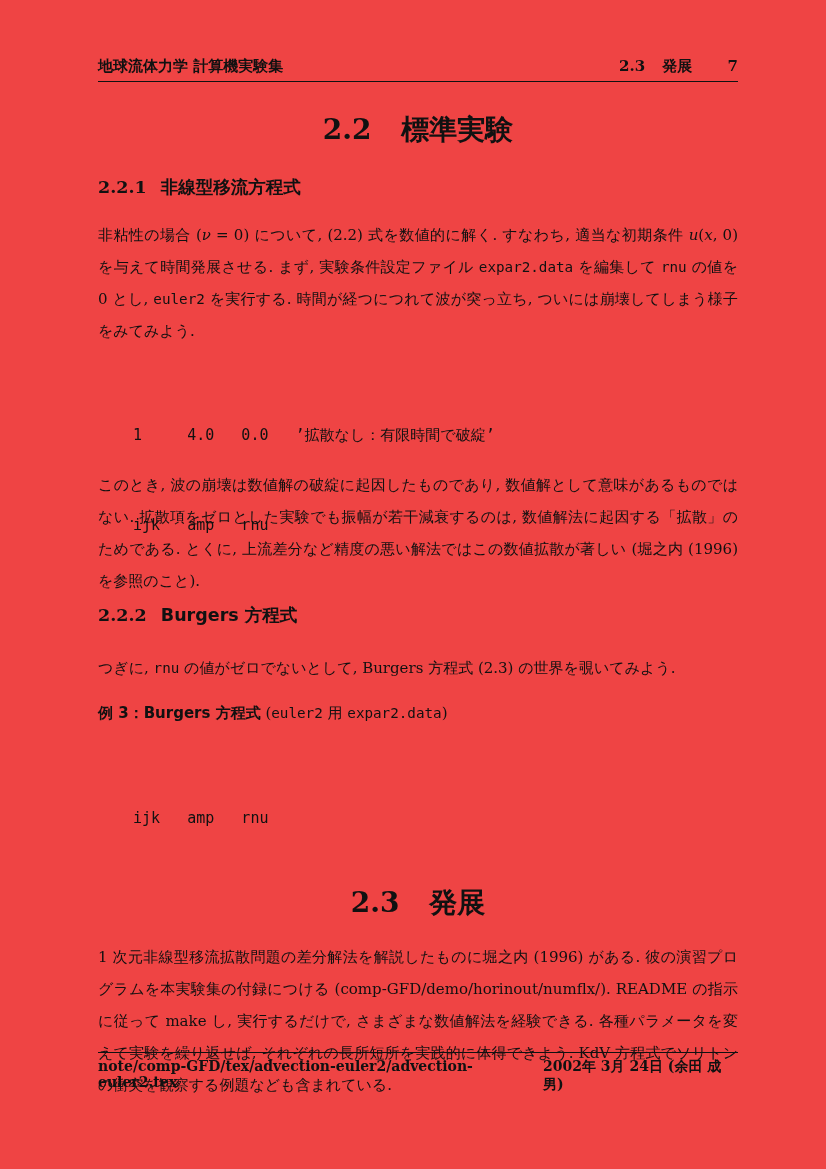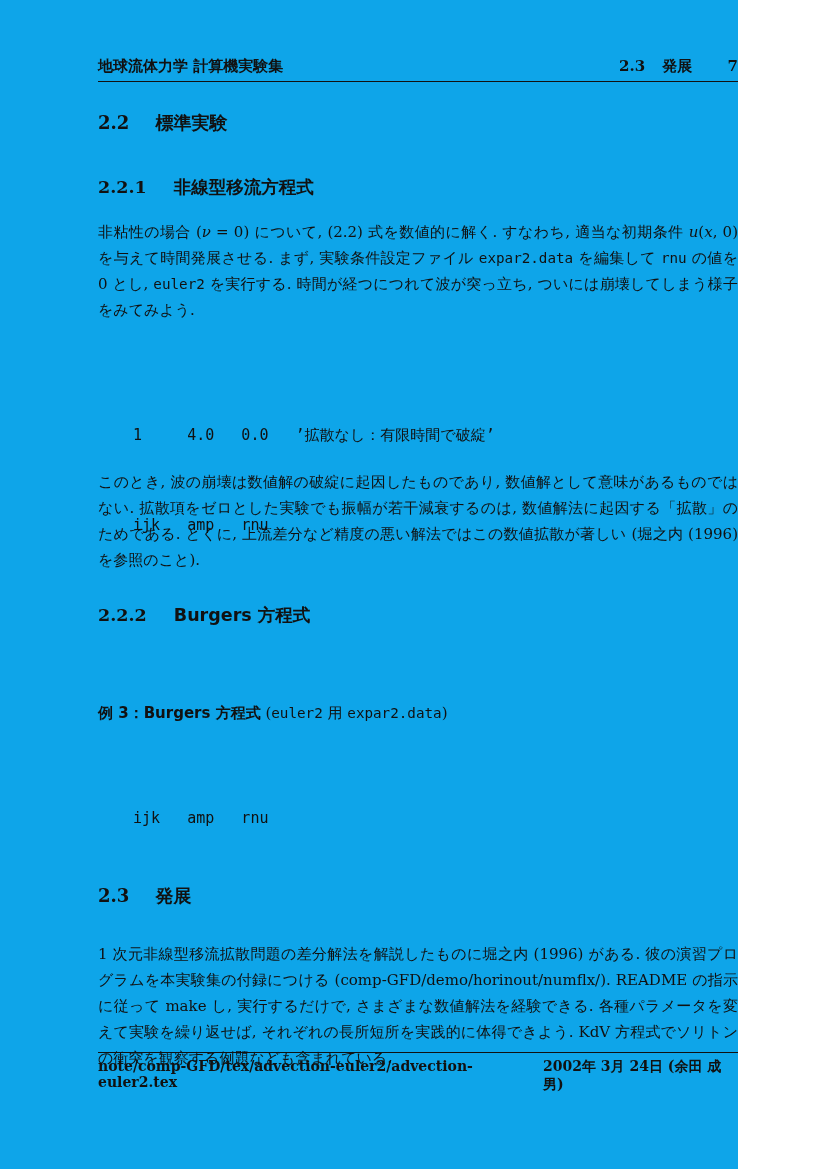--- a/index.html
+++ b/index.html
@@ -1,20 +1,20 @@
 <!DOCTYPE html>
 <html><head>
 <meta charset="utf-8">
 <style>
   html, body { margin: 0; padding: 0; background: #ffffff; }
   .page {
     position: relative;
-    width: 738px;
+    width: 826px;
     height: 1169px;
-    background: #0ea5e9;
+    background: #ef4444;
     color: #111111;
     font-family: "DejaVu Serif", serif;
     overflow: hidden;
   }
   .abs { position: absolute; left: 98px; width: 640px; }
 
   
   .runhead {
     top: 57px;
     display: flex;
@@ -33,33 +33,33 @@
   .runfoot {
     top: 1058px;
     display: flex;
     justify-content: flex-start;
     align-items: baseline;
     font-size: 14px;
     font-weight: bold;
   }
 
   
-  .h-sec { font-size: 18px; font-weight: bold; }
+  .h-sec { font-size: 28px; font-weight: bold; text-align: center; }
   .h-sec .hd-title { margin-left: 20px; }
   .h-sub { font-size: 17.5px; font-weight: bold; }
-  .h-sub .hd-title { margin-left: 21px; }
+  .h-sub .hd-title { margin-left: 8px; }
   #h22  { top: 111px; }
   #h221 { top: 175px; }
   #h222 { top: 603px; }
   #h23  { top: 884px; }
 
   
   .body {
     font-size: 15px;
-    line-height: 26px;
+    line-height: 32px;
     text-align: justify;
   }
   #p1 { top: 219px; }
   #p2 { top: 421px; margin-top: 48px; }
   #p3 { top: 506px; }
   #p4 { top: 652px; }
   #p5 { top: 804px; }
   #p6 { top: 941px; }
 
   
@@ -118,20 +118,21 @@
   </div>
 
   <div id="p2" class="abs body"><span>このとき, 波の崩壊は数値解の破綻に起因したものであり, 数値解として意味があるものではない. 拡散項をゼロとした実験でも振幅が若干減衰するのは, 数値解法に起因する「拡散」のためである. とくに, 上流差分など精度の悪い解法ではこの数値拡散が著しい (堀之内 (1996) を参照のこと).</span></div>
 
 
   <div id="h222" class="abs h-sub">
     <span class="serifnum">2.2.2</span>
     <span class="gothic hd-title">Burgers 方程式</span>
   </div>
 
+  <div id="p4" class="abs body"><span>つぎに, </span><span class="tt">rnu</span><span> の値がゼロでないとして, Burgers 方程式 (2.3) の世界を覗いてみよう.</span></div>
 
   <div id="ex2" class="abs exlabel"><span class="bf">例 3：Burgers 方程式</span><span> (</span><span class="tt">euler2</span><span> 用 </span><span class="tt">expar2.data</span><span>)</span></div>
 
   <div id="code2" class="abs code">
     <div>ijk   amp   rnu</div>
   </div>
 
 
   <div id="h23" class="abs h-sec">
     <span class="serifnum">2.3</span>

